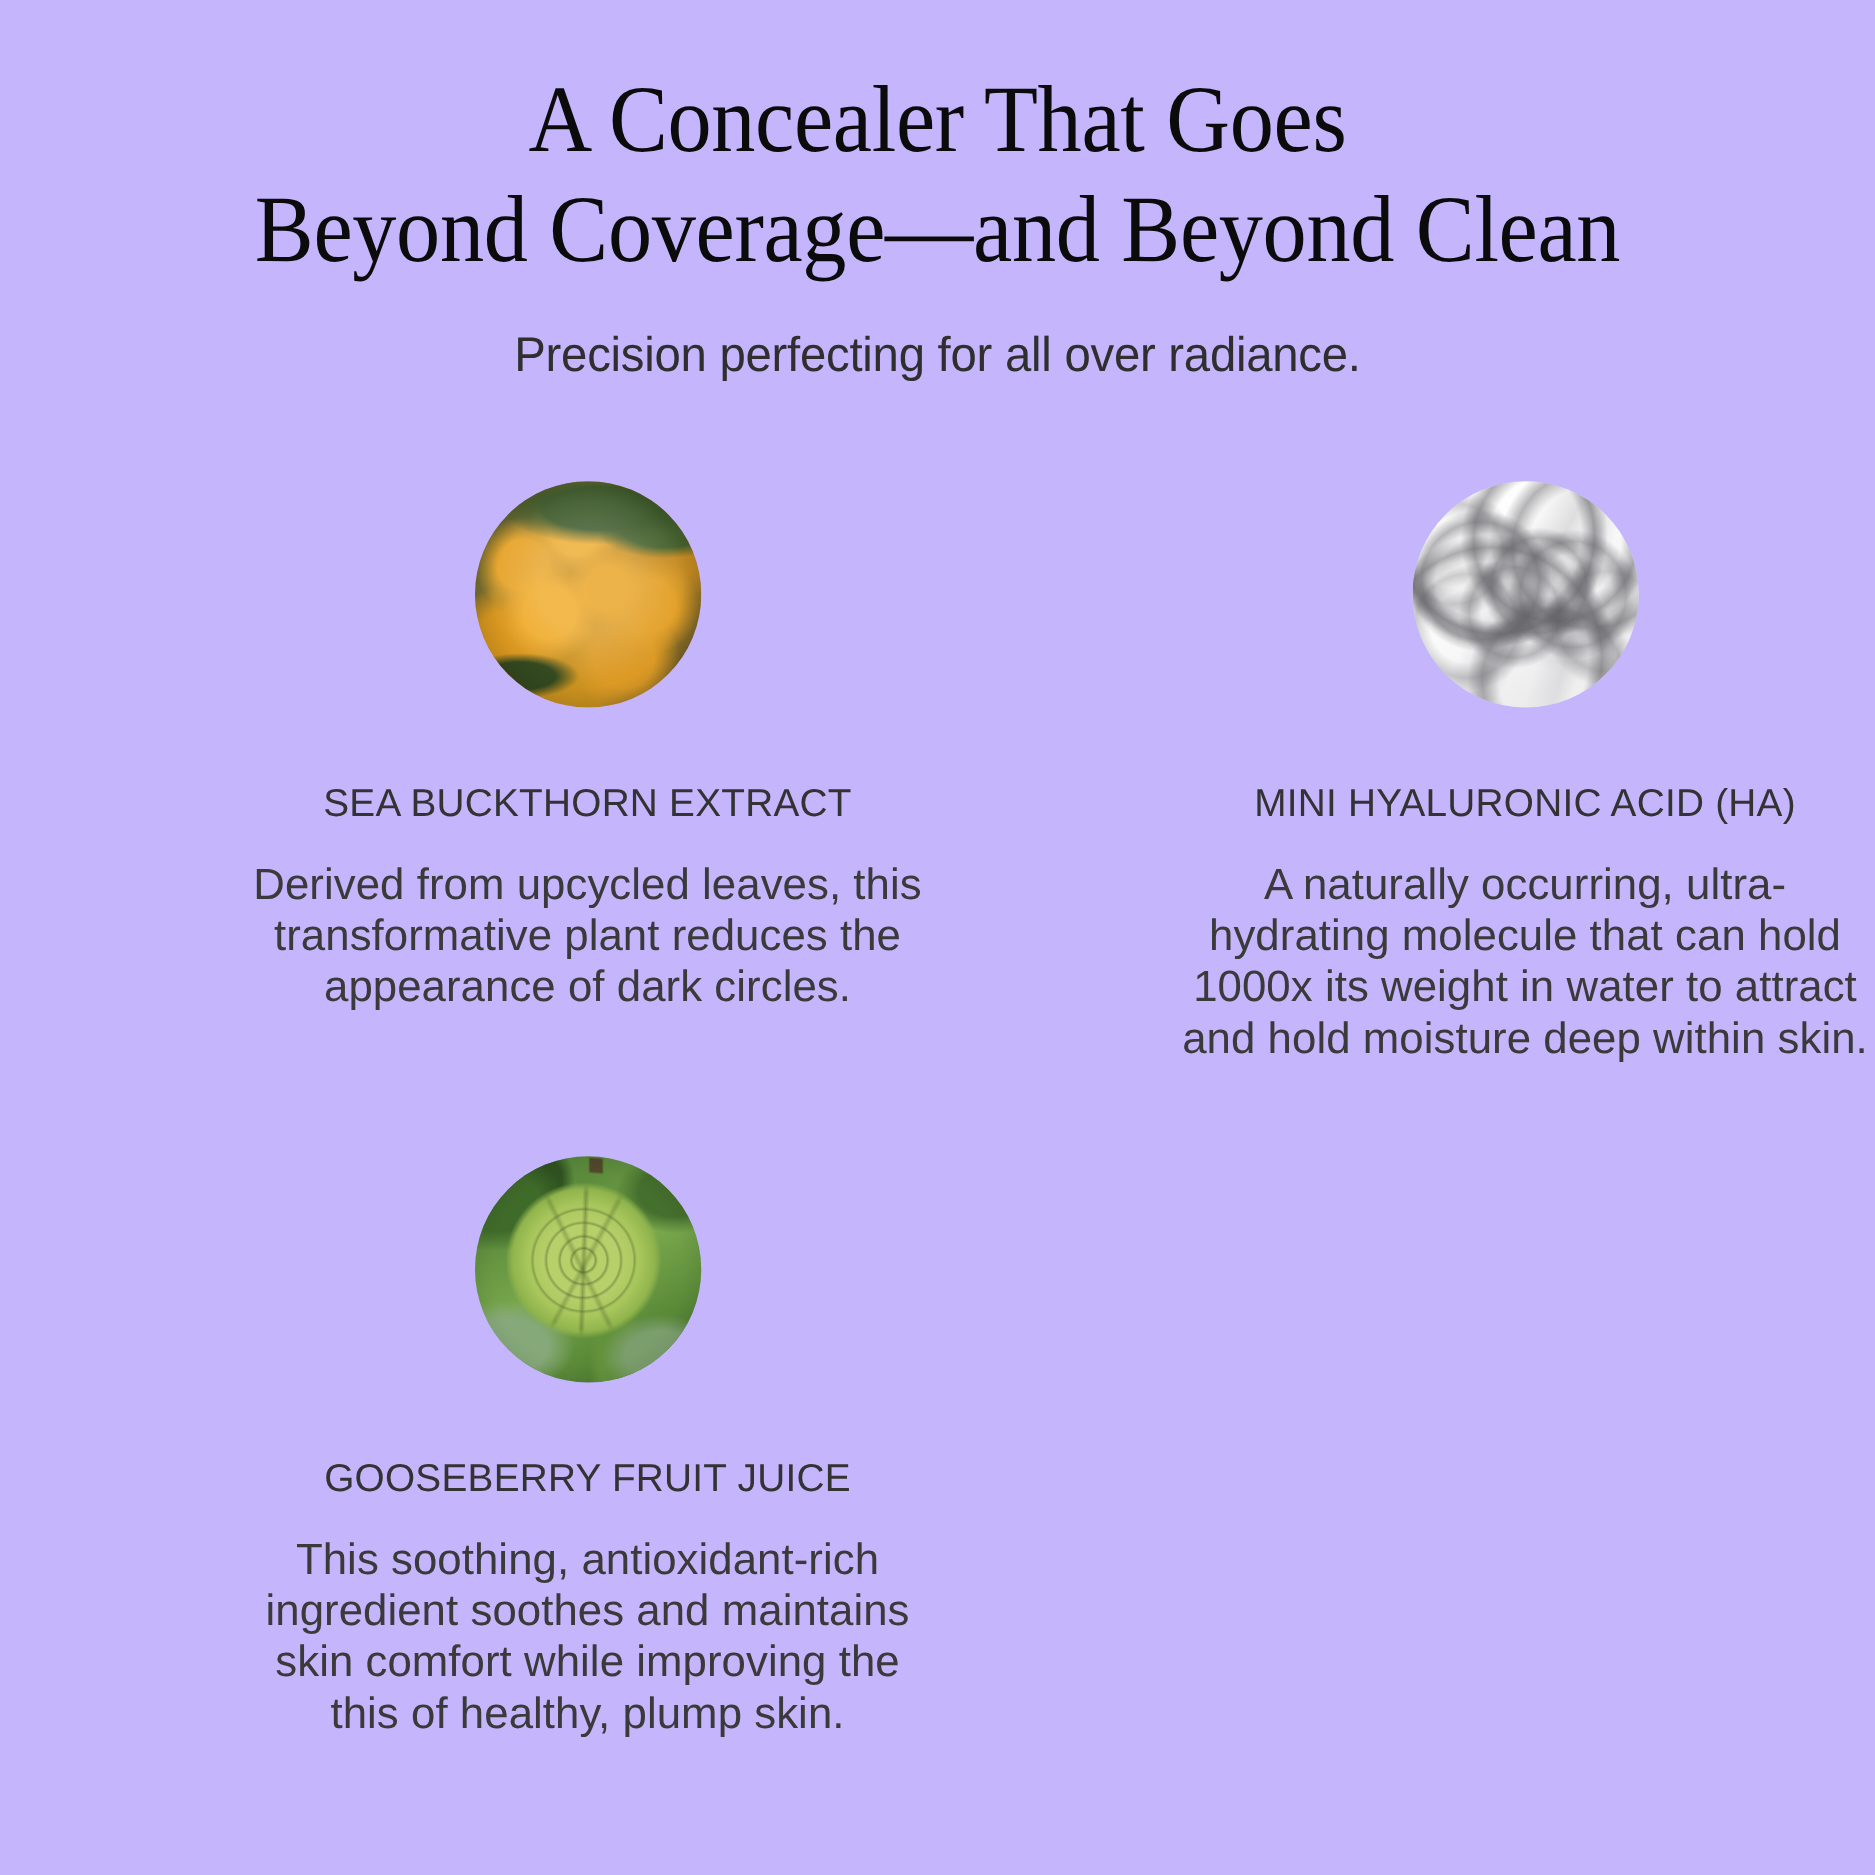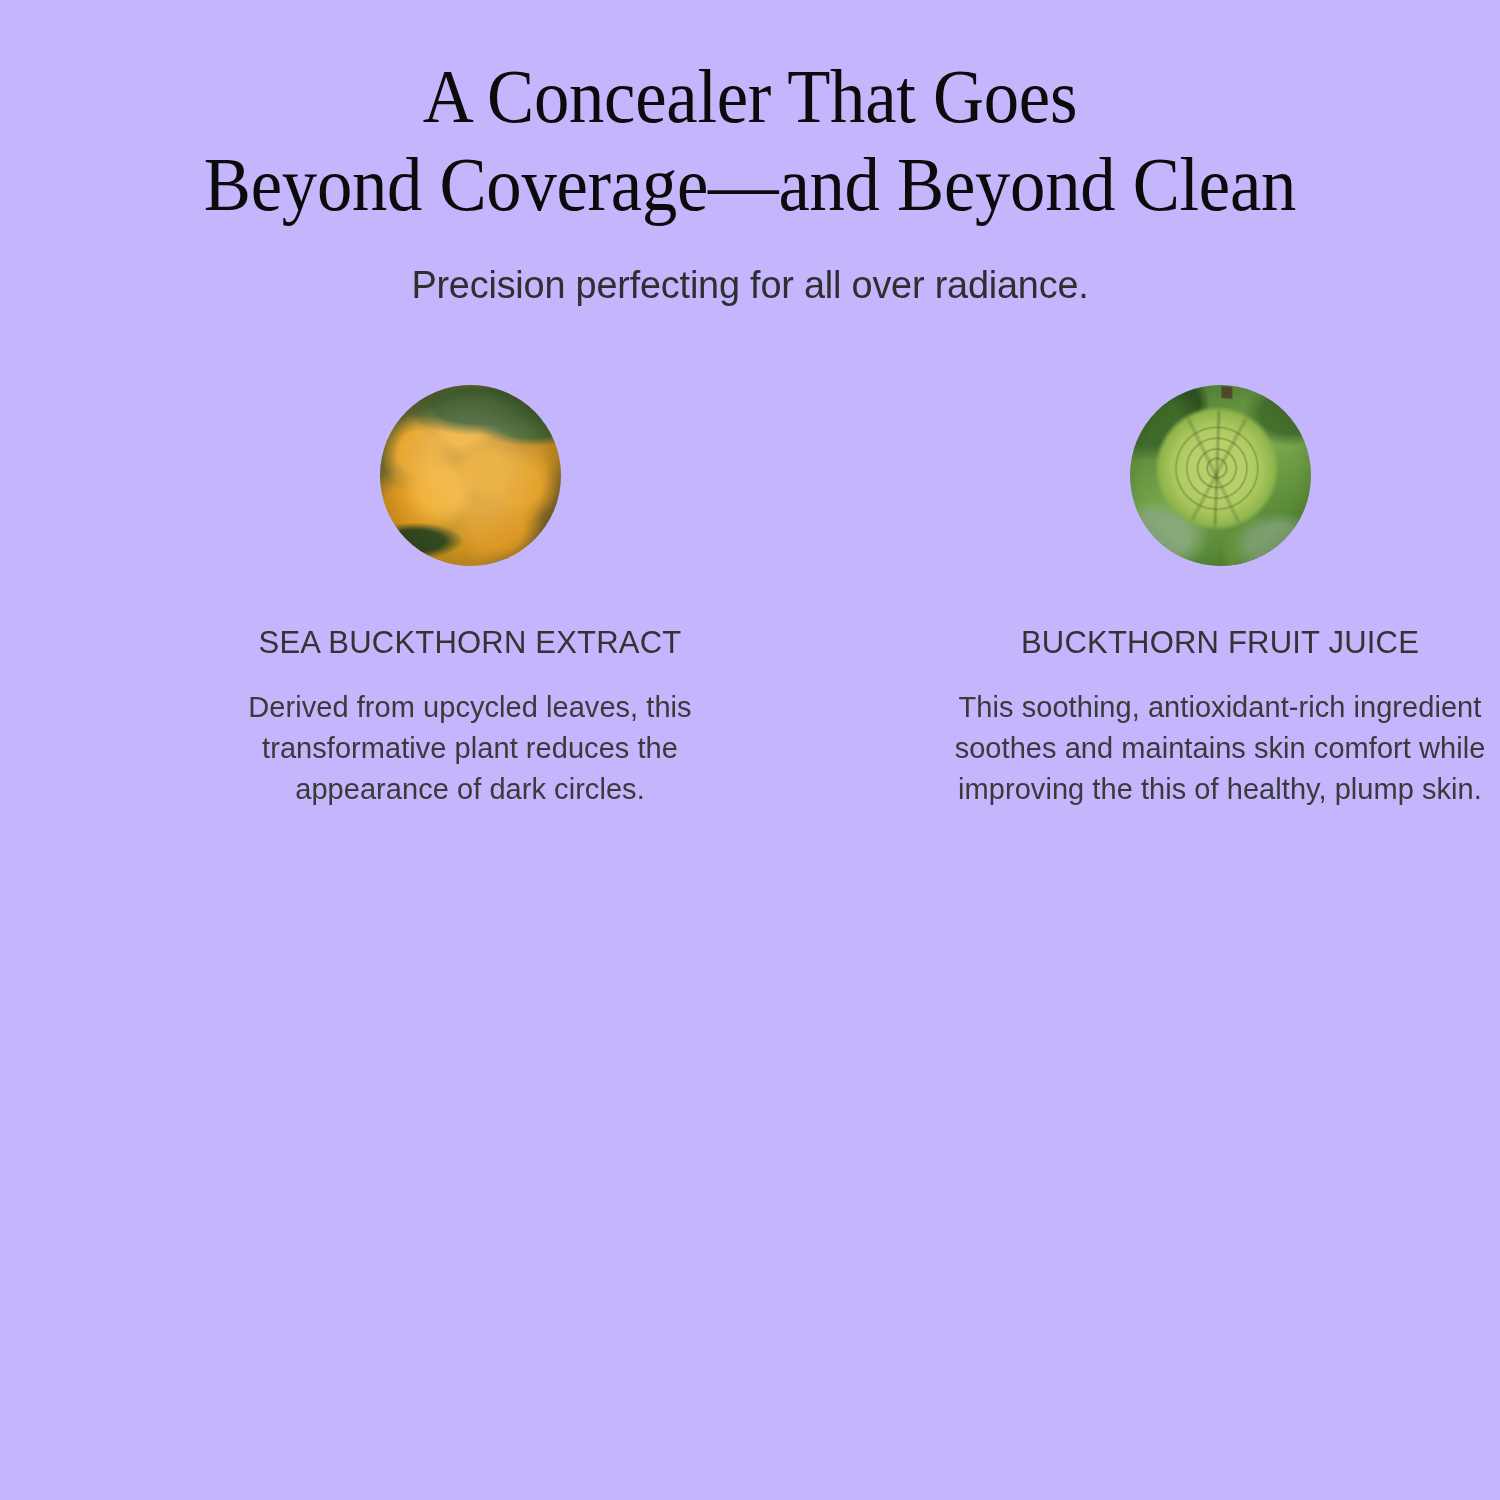--- a/index.html
+++ b/index.html
@@ -224,21 +224,21 @@
     margin-top: 58px;
     font-size: 31px;
     line-height: 1.2;
     font-weight: 400;
     color: #333333;
     letter-spacing: 0.2px;
     white-space: nowrap;
   }
   .ing-body {
     margin-top: 26px;
-    font-size: 29px;
+    font-size: 35px;
     line-height: 41px;
     font-weight: 400;
     color: #3a3a3a;
     letter-spacing: 0.05px;
     max-width: 560px;
   }
   .col-right .ing-body { max-width: 580px; }
 </style>
 </head>
 <body>
@@ -259,30 +259,40 @@
       <div class="card-inner">
         <div class="thumb img-buckthorn">
           <div class="layer leaf-a"></div>
           <div class="layer shade"></div>
         </div>
         <div class="ing-title">SEA BUCKTHORN EXTRACT</div>
         <div class="ing-body">Derived from upcycled leaves, this transformative plant reduces the appearance of dark circles.</div>
       </div>
     </div>
 
+    <div class="card col-right">
+      <div class="card-inner">
+        <div class="thumb img-gel">
+          <div class="layer fold"></div>
+          <div class="layer bubbles"></div>
+        </div>
+        <div class="ing-title">MINI HYALURONIC ACID (HA)</div>
+        <div class="ing-body">A naturally occurring, ultra-hydrating molecule that can hold 1000x its weight in water to attract and hold moisture deep within skin.</div>
+      </div>
+    </div>
 
 
     <div class="card col-right">
       <div class="card-inner">
         <div class="thumb img-gooseberry">
           <div class="layer leaves"></div>
           <div class="layer husk"></div>
           <div class="layer veins"></div>
           <div class="layer stem"></div>
           <div class="layer shade"></div>
         </div>
-        <div class="ing-title">BUCKTHORN FRUIT JUICE</div>
+        <div class="ing-title">GOOSEBERRY FRUIT JUICE</div>
         <div class="ing-body">This soothing, antioxidant-rich ingredient soothes and maintains skin comfort while improving the this of healthy, plump skin.</div>
       </div>
     </div>
 
   </div>
 </div>
 
 </body></html>

